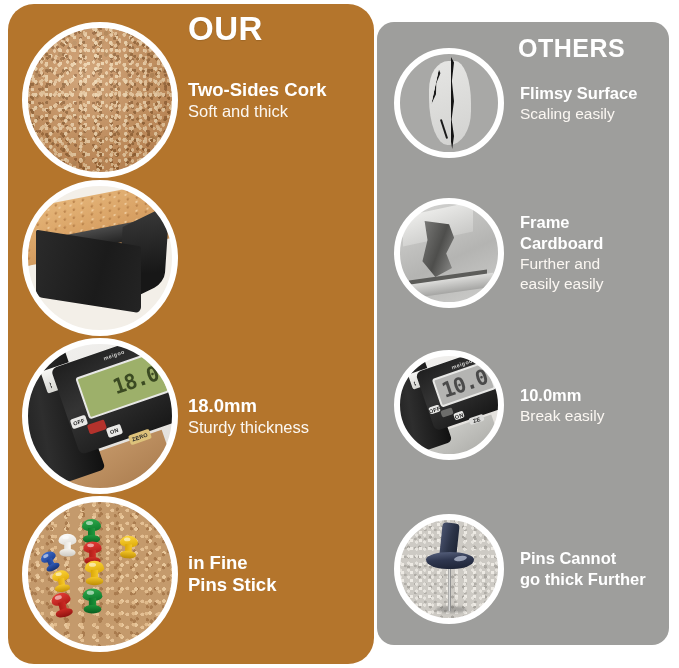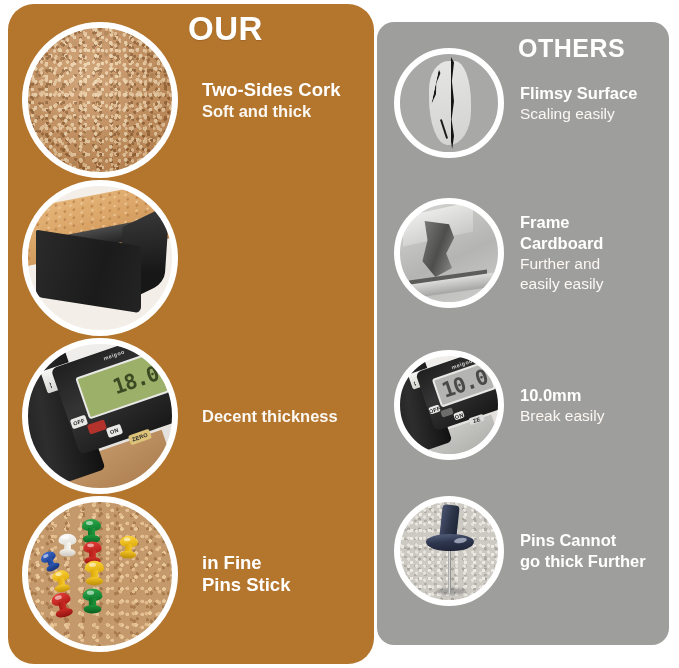--- a/index.html
+++ b/index.html
@@ -95,35 +95,35 @@
     box-sizing: border-box;
     pointer-events: none;
   }
   .row-our .thumb  { width: 146px; height: 146px; }
   .row-our .ring   { width: 156px; height: 156px; left: 0; top: 0; }
   .row-others .thumb { width: 100px; height: 100px; }
   .row-others .ring  { width: 110px; height: 110px; left: 2px; top: 2px; }
 
   
   .txt {
-    padding-left: 24px;
+    padding-left: 10px;
     color: #ffffff;
   }
   .row-others .txt { padding-left: 14px; }
 
   .t-title {
     font-weight: bold;
     color: #ffffff;
   }
   .t-sub {
     font-weight: normal;
     color: #fbf7f2;
   }
   .row-our .t-title { font-size: 18.5px; line-height: 22px; }
-  .row-our .t-sub   { font-size: 16.5px; line-height: 21px; font-weight: bold; }
+  .row-our .t-sub   { font-size: 16.5px; line-height: 21px; }
   .row-others .t-title { font-size: 16.5px; line-height: 21px; }
   .row-others .t-sub   { font-size: 15.5px; line-height: 20px; }
 
   
   .art { position: absolute; inset: 0; }
 
   
   .cork {
     background-color: #c08d5d;
     background-image:
@@ -509,21 +509,22 @@
         </div>
         <div class="cal-btn cal-btn-off">OFF</div>
         <div class="cal-btn cal-btn-red"></div>
         <div class="cal-btn cal-btn-on">ON</div>
         <div class="cal-btn cal-btn-zero">ZERO</div>
       </div>
     </div>
     <div class="ring"></div>
   </div>
   <div class="txt">
-    <div class="t-sub">Decent thickness</div>
+    <div class="t-title">18.0mm</div>
+    <div class="t-sub">Sturdy thickness</div>
   </div>
 </div>
 
 <div class="row row-our" style="top:496px;height:156px;">
   <div class="thumb-wrap">
     <div class="thumb">
       <div class="art pinboard">
         <div class="pin" style="left:14px;top:48px;transform:rotate(-26deg) scale(0.82);">
           <div class="head" style="background:linear-gradient(170deg,#3f6fd0,#1c3f92);"></div>
           <div class="neck" style="background:linear-gradient(90deg,#1c3f92,#2d59b5);"></div>
@@ -649,21 +650,21 @@
       </div>
     </div>
     <div class="ring"></div>
   </div>
   <div class="txt">
     <div class="t-title">10.0mm</div>
     <div class="t-sub">Break easily</div>
   </div>
 </div>
 
-<div class="row row-others" style="top:494px;height:114px;">
+<div class="row row-others" style="top:512px;height:114px;">
   <div class="thumb-wrap">
     <div class="thumb">
       <div class="art hardsurface">
         <div class="hp-shadow"></div>
         <div class="hp-needle"></div>
         <div class="hp-stem"></div>
         <div class="hp-cap"></div>
       </div>
     </div>
     <div class="ring"></div>

